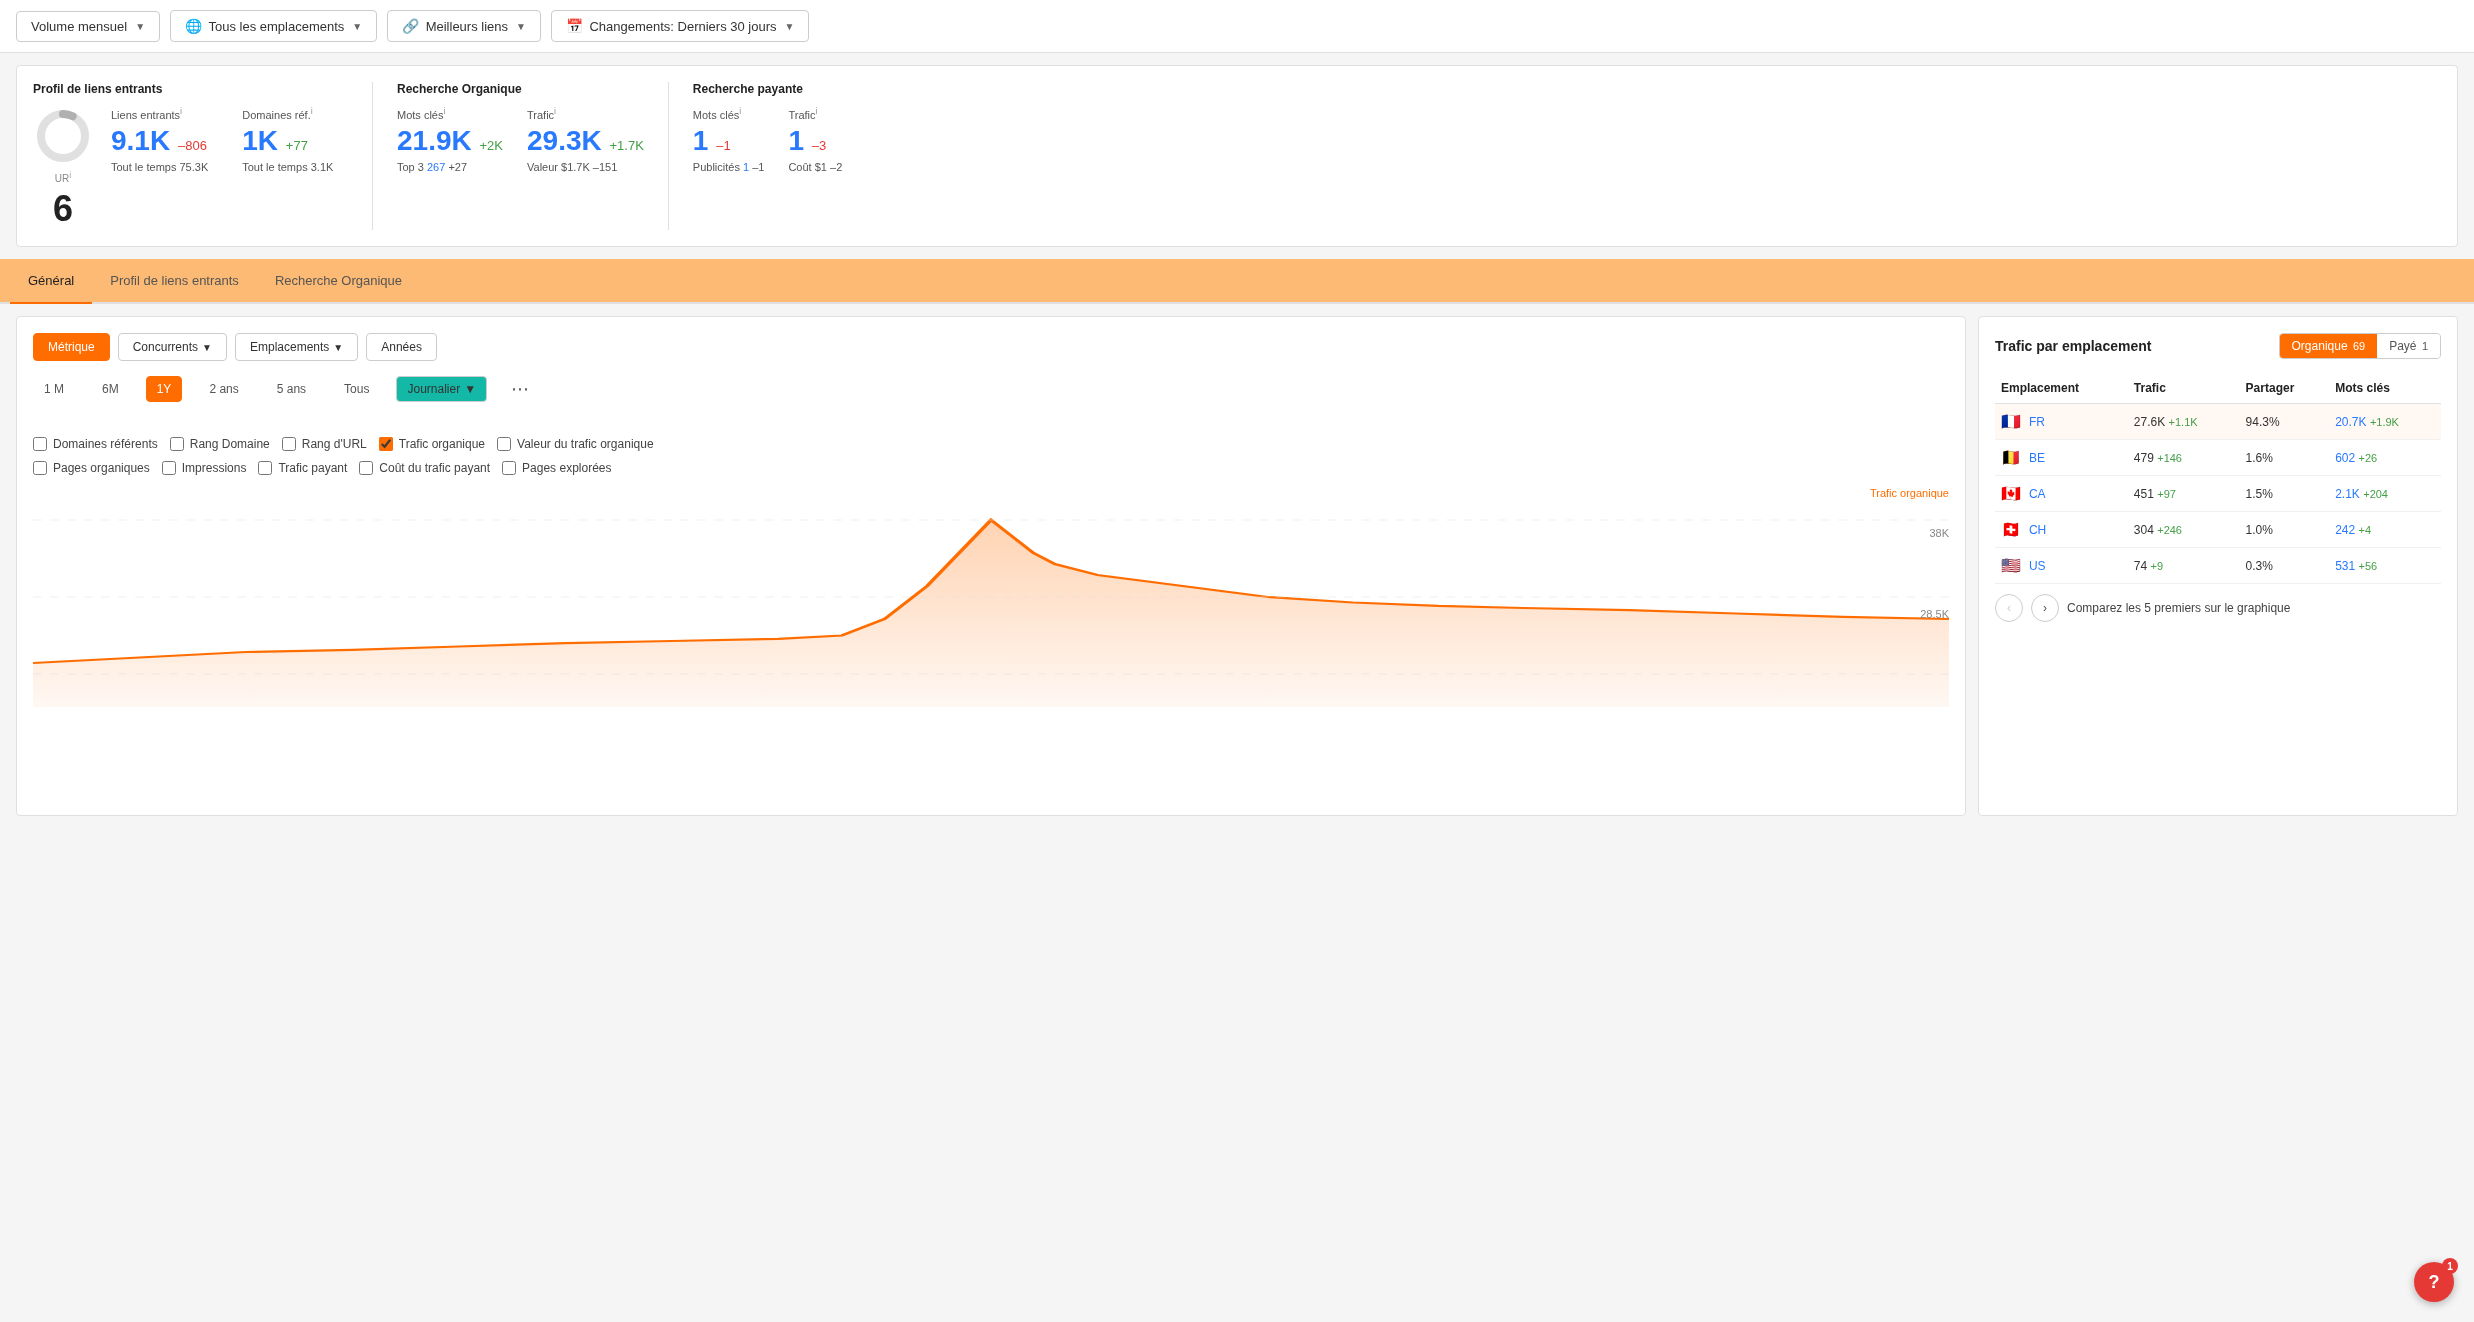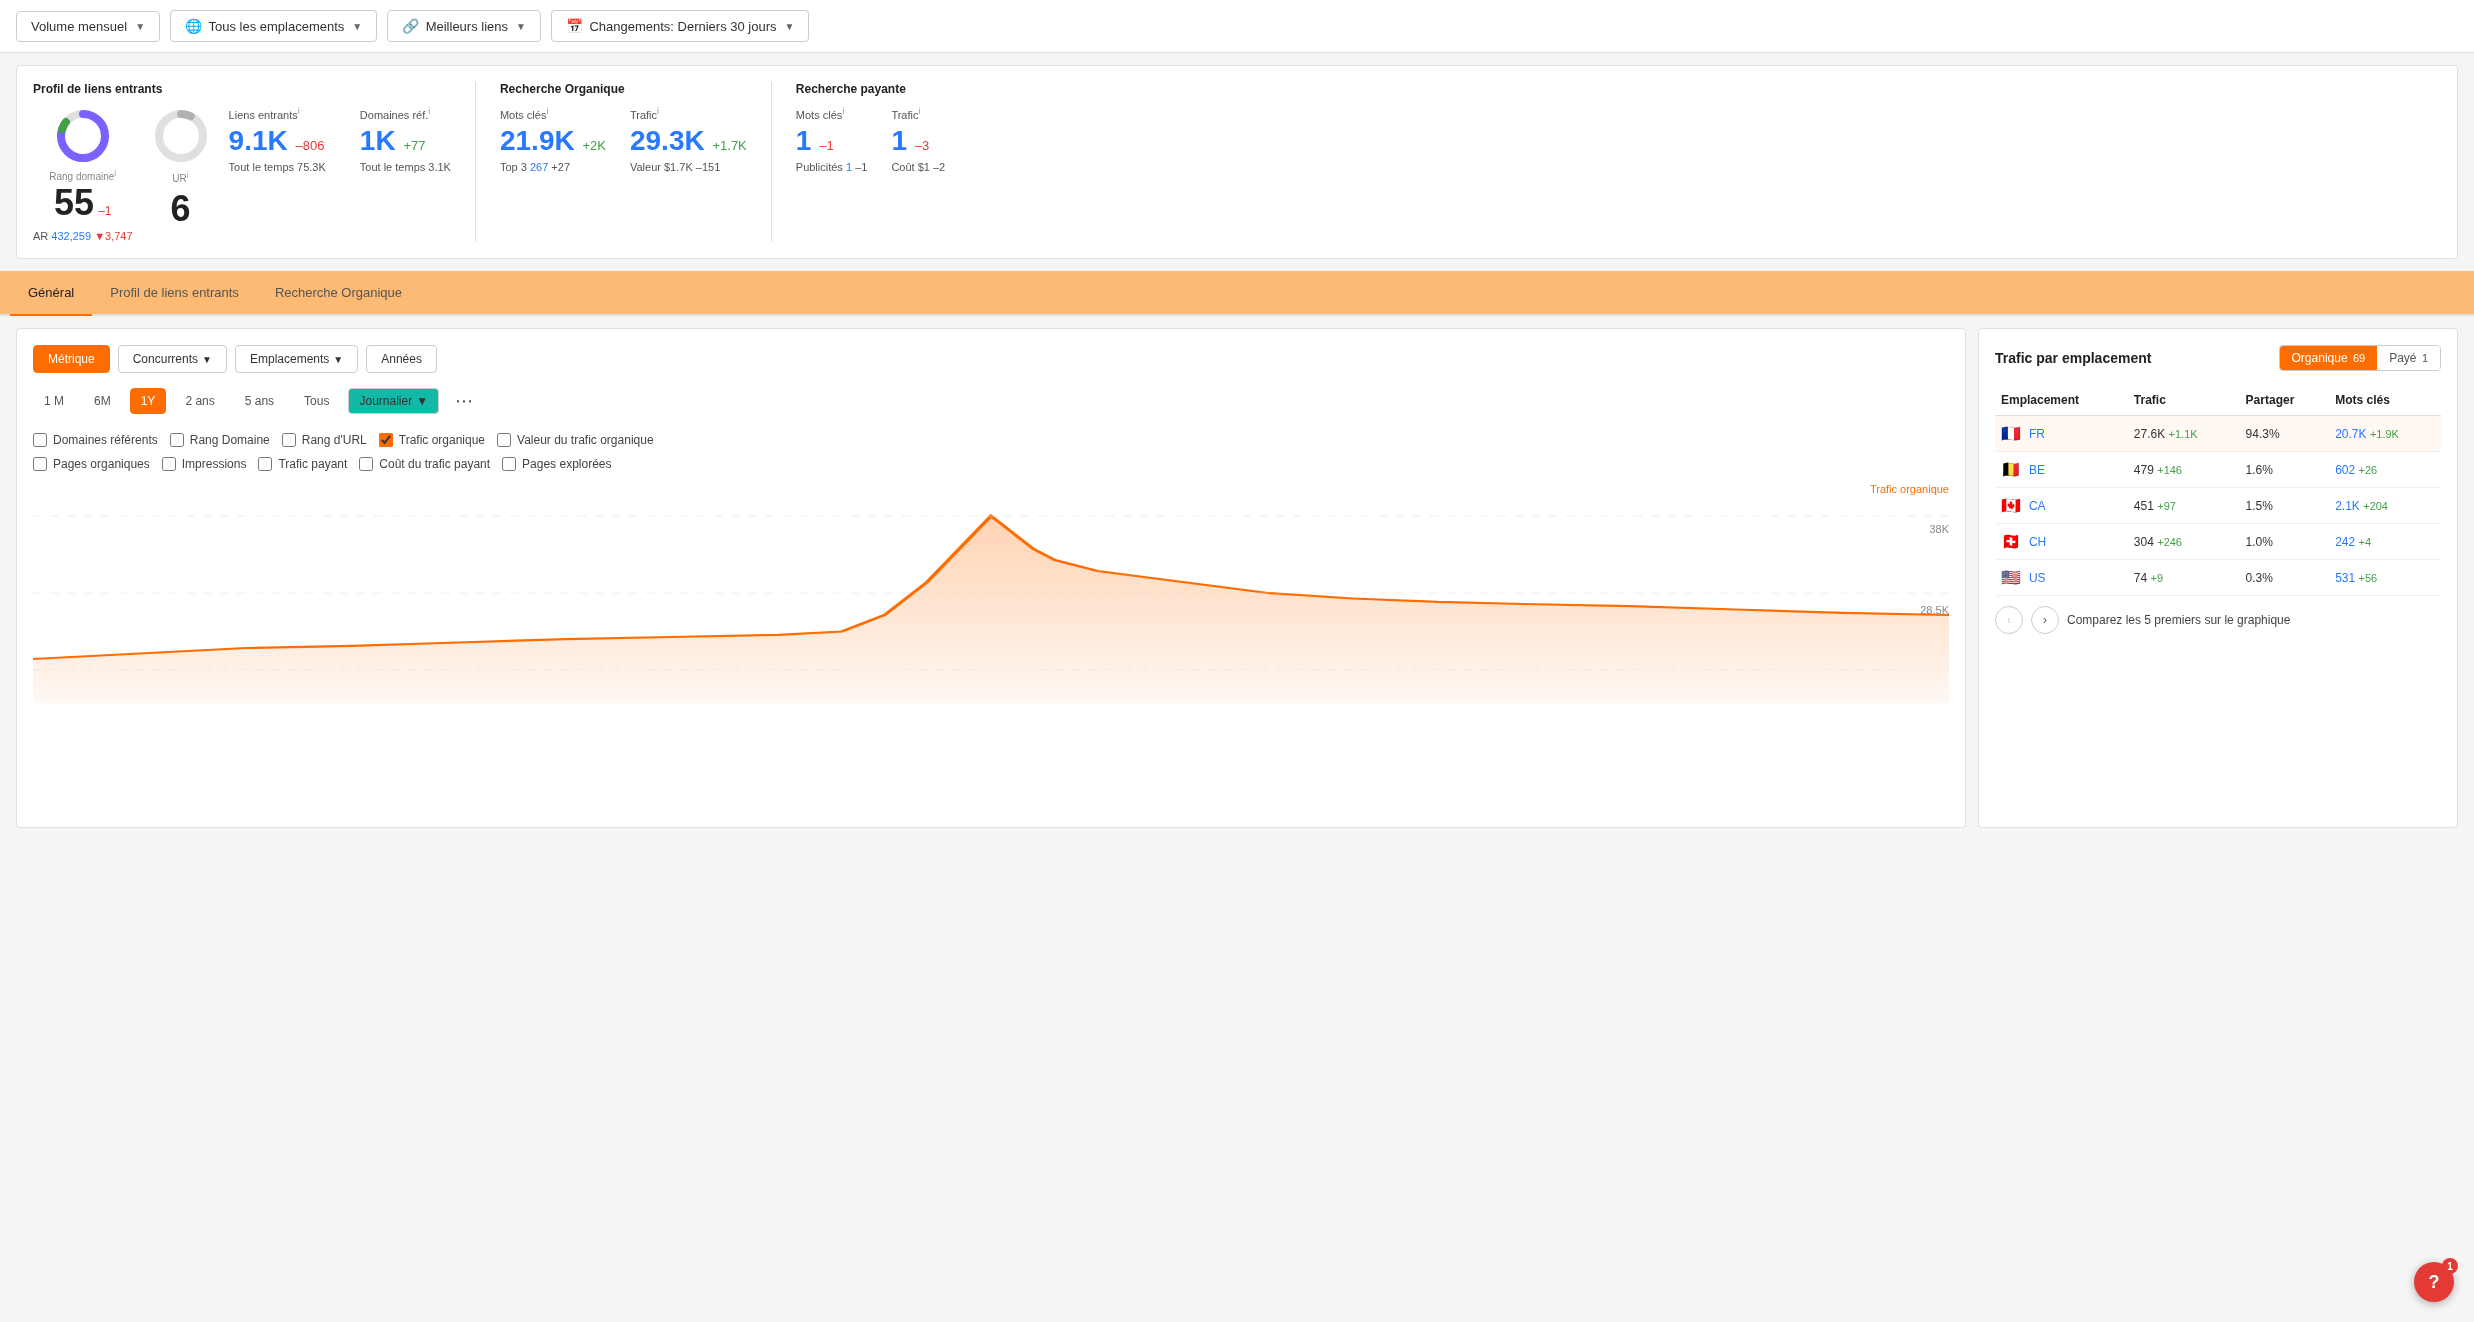--- a/index.html
+++ b/index.html
@@ -169,23 +169,23 @@
     }
     .ctrl-btn.orange-bg {
       background: #ff6d00;
       color: #fff;
       border-color: #ff6d00;
     }
     .ctrl-btn .chevron { font-size: 10px; }
 
     .chart-controls-row2 {
       display: flex;
-      gap: 8px;
-      align-items: center;
-      margin-bottom: 16px;
+      gap: 16px;
+      align-items: center;
+      margin-bottom: 32px;
     }
     .period-btn {
       padding: 5px 10px;
       border: 1px solid transparent;
       border-radius: 4px;
       background: #fff;
       font-size: 12px;
       cursor: pointer;
       color: #555;
     }
@@ -432,39 +432,20 @@
     <span class="chevron">▼</span>
   </button>
 </div>
 
 <div class="summary-panel">
 
   <div class="summary-section" style="flex:0 0 auto; min-width:340px;">
     <div class="section-title">Profil de liens entrants</div>
     <div class="backlinks-inner">
 
-      <div class="donut-wrap">
-        <svg class="donut-svg" viewBox="0 0 60 60">
-          <circle cx="30" cy="30" r="22" fill="none" stroke="#e0e0e0" stroke-width="8"></circle>
-          <circle cx="30" cy="30" r="22" fill="none" stroke="#7b61ff" stroke-width="8" stroke-dasharray="110 28" stroke-linecap="round" transform="rotate(-90 30 30)"></circle>
-          <circle cx="30" cy="30" r="22" fill="none" stroke="#43a047" stroke-width="8" stroke-dasharray="8 130" stroke-dashoffset="-110" stroke-linecap="round" transform="rotate(-90 30 30)"></circle>
-        </svg>
-        <div style="font-size:10px;color:#888;margin-top:2px;">
-          <span>Rang domaine</span><sup class="info-sup">i</sup>
-        </div>
-        <div style="display:flex;align-items:baseline;gap:4px;">
-          <span class="rank-value">55</span>
-          <span style="font-size:12px;color:#e53935;">–1</span>
-        </div>
-        <div class="ar-line">
-          <span>AR</span>
-          <a href="#">432,259</a>
-          <span class="ar-decline"> ▼<span>3,747</span></span>
-        </div>
-      </div>
 
       <div class="ur-wrap">
         <svg class="donut-svg" viewBox="0 0 60 60">
           <circle cx="30" cy="30" r="22" fill="none" stroke="#e0e0e0" stroke-width="8"></circle>
           <circle cx="30" cy="30" r="22" fill="none" stroke="#b0b0b0" stroke-width="8" stroke-dasharray="10 128" stroke-linecap="round" transform="rotate(-90 30 30)"></circle>
         </svg>
         <div style="font-size:10px;color:#888;">
           <span>UR</span><sup class="info-sup">i</sup>
         </div>
         <div class="ur-value">6</div>

